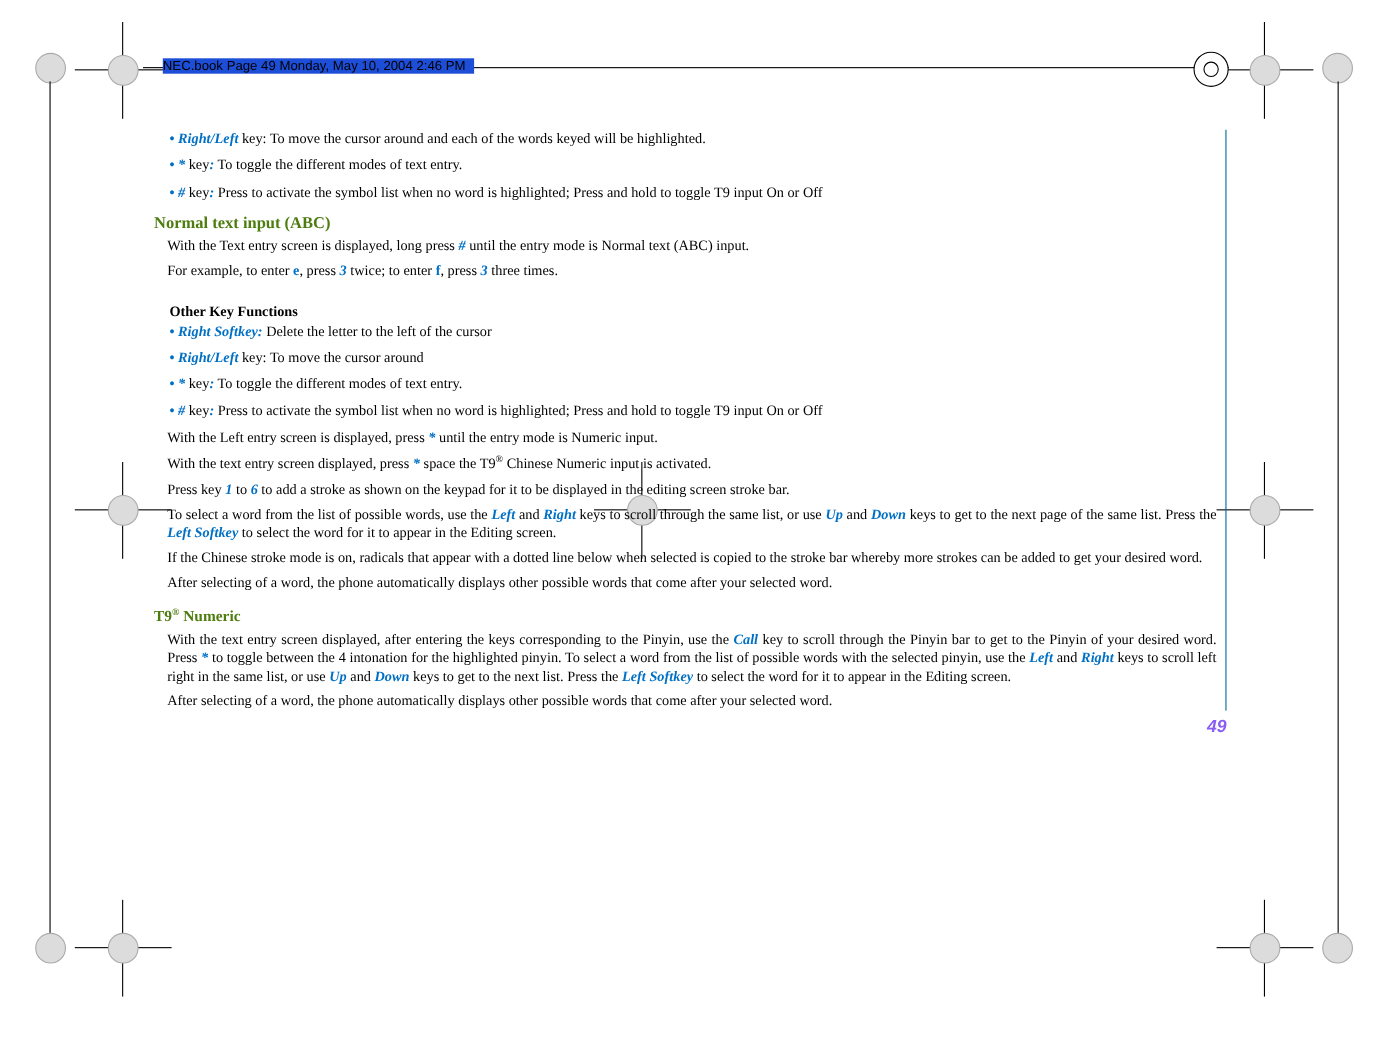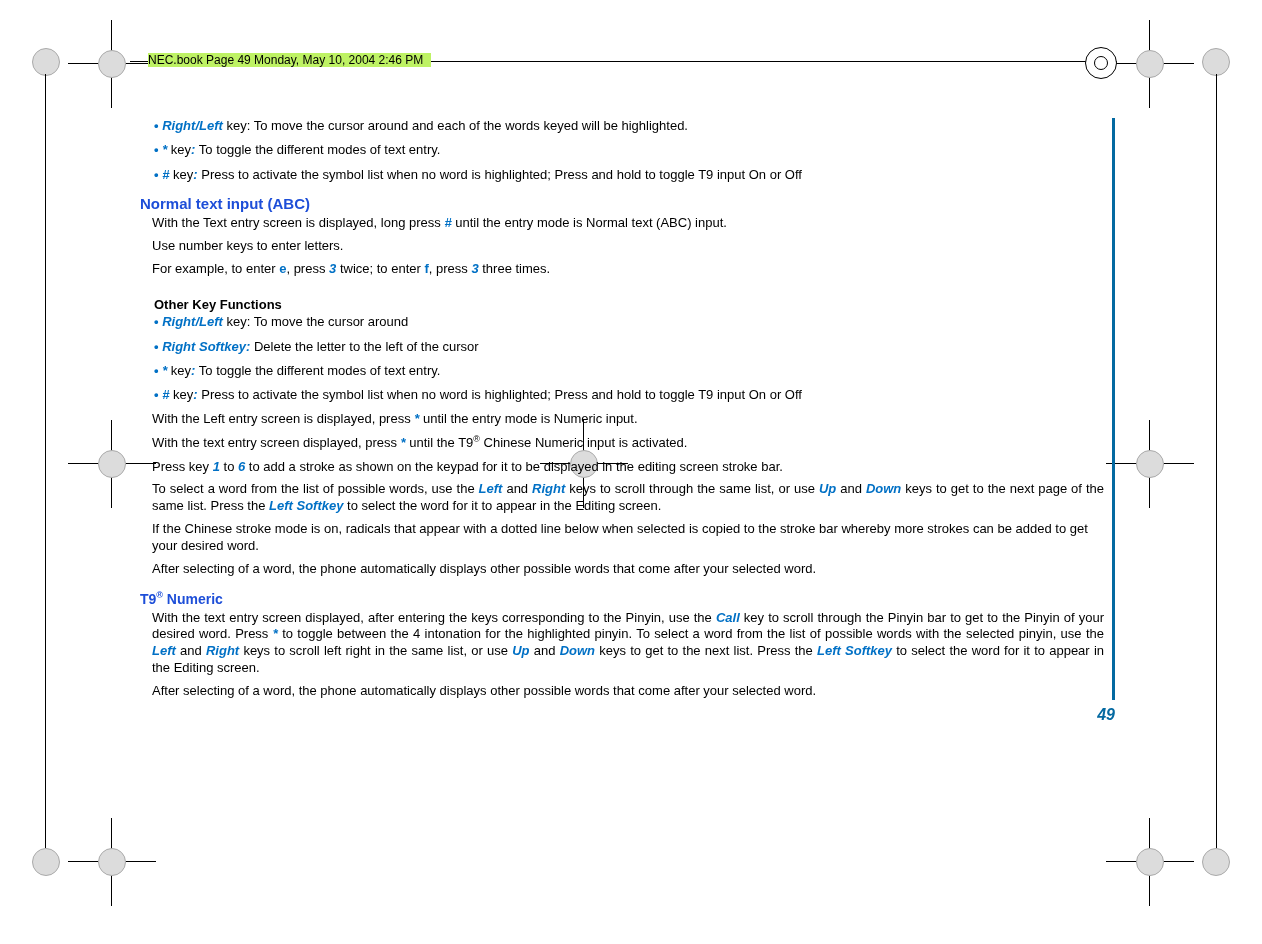--- a/index.html
+++ b/index.html
@@ -55,21 +55,21 @@
   .reg-mc { top: 440px; left: 560px; }
   .header-line {
     position: absolute;
     top: 61px; left: 130px; right: 145px; height: 1px; background: #000;
   }
   .header-text {
     position: absolute;
     top: 53px;
     left: 148px;
     font-size: 12px;
-    background: #bef264;
+    background: #1d4ed8;
     padding-right: 8px;
     color: #000;
     text-align: right;
   }
   .header-right-shape {
     position: absolute;
     right: 145px;
     top: 47px;
     width: 30px; height: 30px;
     border: 1px solid #000;
@@ -79,54 +79,55 @@
   .header-right-shape::after{
     content:""; position:absolute; border:1px solid #000; border-radius:50%; width:12px; height:12px; left:8px; top:8px;
   }
   .page {
     position: absolute;
     left: 140px;
     top: 118px;
     width: 975px;
   }
   .content-border {
-    border-right: 3px solid #0369a1;
+    border-right: 1px solid #0369a1;
     padding-right: 8px;
+    font-family: Liberation Serif, serif;
   }
   .bullet-list {
     margin: 0 0 6px 14px;
     padding: 0;
     list-style: none;
   }
   .bullet-list li {
     margin-bottom: 8px;
     line-height: 1.25;
     text-indent: -10px;
     padding-left: 10px;
   }
   .bullet-list li::before {
     content: "• ";
     color: #0070c5;
     font-weight: bold;
   }
   .hl { color: #0070c5; font-weight: bold; font-style: italic; }
   .hl-nital { color:#0070c5; font-weight:bold; }
   .heading-blue {
-    color: #1d4ed8;
+    color: #4d7c0f;
     font-weight: bold;
     margin-top: 12px;
     margin-bottom: 3px;
   }
   .heading-big { font-size: 15px; }
   .heading-med { font-size: 14px; }
   .sup { font-size: 9px; vertical-align: super; }
   p { margin: 0 0 6px 12px; line-height: 1.3; }
   .subhead-black { font-weight: bold; margin-left: 14px; margin-top: 20px; margin-bottom: 2px; }
   .page-num {
-    color: #0369a1;
+    color: #8b5cf6;
     font-weight: bold;
     font-style: italic;
     font-size: 16px;
     text-align: right;
     padding-right: 0;
     margin-top: 6px;
   }
   .just { text-align: justify; }
 </style>
 </head>
@@ -183,34 +184,33 @@
   <div class="content-border">
 
   <ul class="bullet-list">
     <li><span class="hl">Right/Left</span><span> key: To move the cursor around and each of the words keyed will be highlighted.</span></li>
     <li><span class="hl">*</span><span> key</span><span class="hl">:</span><span> To toggle the different modes of text entry.</span></li>
     <li><span class="hl">#</span><span> key</span><span class="hl">:</span><span> Press to activate the symbol list when no word is highlighted; Press and hold to toggle T9 input On or Off</span></li>
   </ul>
 
   <div class="heading-blue heading-big">Normal text input (ABC)</div>
   <p><span>With the Text entry screen is displayed, long press </span><span class="hl">#</span><span> until the entry mode is Normal text (ABC) input.</span></p>
-  <p>Use number keys to enter letters.</p>
   <p><span>For example, to enter </span><span class="hl-nital">e</span><span>, press </span><span class="hl">3</span><span> twice; to enter </span><span class="hl-nital">f</span><span>, press </span><span class="hl">3</span><span> three times.</span></p>
 
   <div class="subhead-black">Other Key Functions</div>
   <ul class="bullet-list">
+    <li><span class="hl">Right Softkey:</span><span> Delete the letter to the left of the cursor</span></li>
     <li><span class="hl">Right/Left</span><span> key: To move the cursor around</span></li>
-    <li><span class="hl">Right Softkey:</span><span> Delete the letter to the left of the cursor</span></li>
     <li><span class="hl">*</span><span> key</span><span class="hl">:</span><span> To toggle the different modes of text entry.</span></li>
     <li><span class="hl">#</span><span> key</span><span class="hl">:</span><span> Press to activate the symbol list when no word is highlighted; Press and hold to toggle T9 input On or Off</span></li>
   </ul>
 
   <p><span>With the Left entry screen is displayed, press </span><span class="hl">*</span><span> until the entry mode is Numeric input.</span></p>
 
-  <p><span>With the text entry screen displayed, press </span><span class="hl">*</span><span> until the T9</span><span class="sup">®</span><span> Chinese Numeric input is activated.</span></p>
+  <p><span>With the text entry screen displayed, press </span><span class="hl">*</span><span> space the T9</span><span class="sup">®</span><span> Chinese Numeric input is activated.</span></p>
   <p><span>Press key </span><span class="hl">1</span><span> to </span><span class="hl">6</span><span> to add a stroke as shown on the keypad for it to be displayed in the editing screen stroke bar.</span></p>
   <p class="just"><span>To select a word from the list of possible words, use the </span><span class="hl">Left</span><span> and </span><span class="hl">Right</span><span> keys to scroll through the same list, or use </span><span class="hl">Up</span><span> and </span><span class="hl">Down</span><span> keys to get to the next page of the same list. Press the </span><span class="hl">Left Softkey</span><span> to select the word for it to appear in the Editing screen.</span></p>
   <p>If the Chinese stroke mode is on, radicals that appear with a dotted line below when selected is copied to the stroke bar whereby more strokes can be added to get your desired word.</p>
   <p>After selecting of a word, the phone automatically displays other possible words that come after your selected word.</p>
 
   <div class="heading-blue heading-med"><span>T9</span><span class="sup">®</span><span> Numeric</span></div>
   <p class="just"><span>With the text entry screen displayed, after entering  the keys corresponding to the Pinyin, use the </span><span class="hl">Call</span><span> key to scroll through the Pinyin bar to get to the Pinyin of your desired word. Press </span><span class="hl">*</span><span> to toggle between the 4 intonation for the highlighted pinyin. To select a word from the list of possible words with the selected pinyin, use the </span><span class="hl">Left</span><span> and </span><span class="hl">Right</span><span> keys to scroll left right in the same list, or use </span><span class="hl">Up</span><span> and </span><span class="hl">Down</span><span> keys to get to the next list. Press the </span><span class="hl">Left Softkey</span><span> to select the word for it to appear in the Editing screen.</span></p>
   <p>After selecting of a word, the phone automatically displays other possible words that come after your selected word.</p>
 
   </div>

